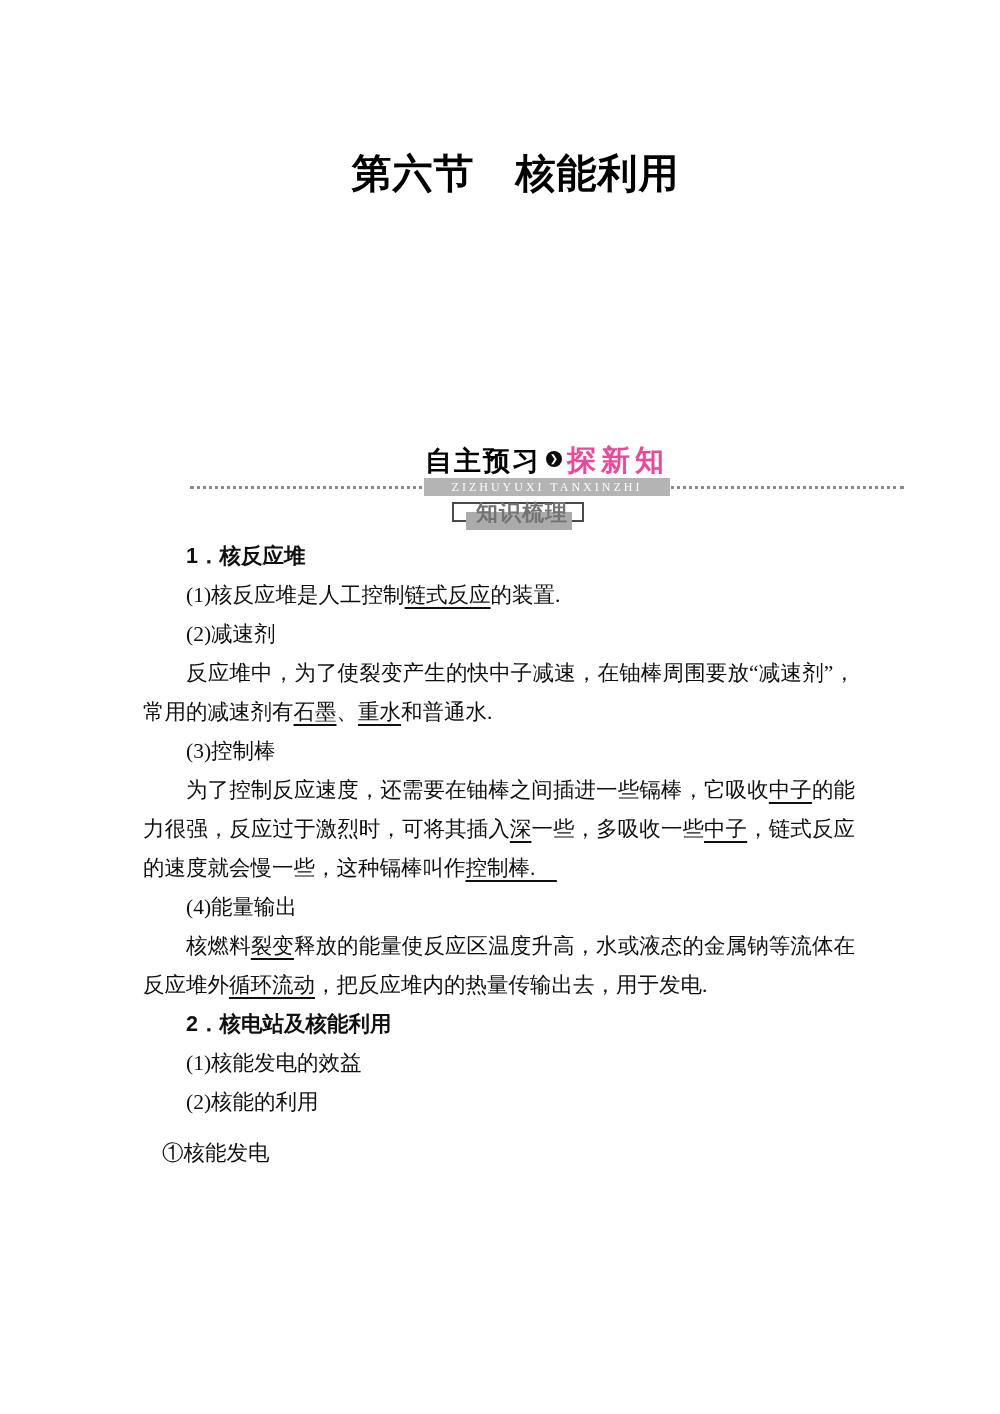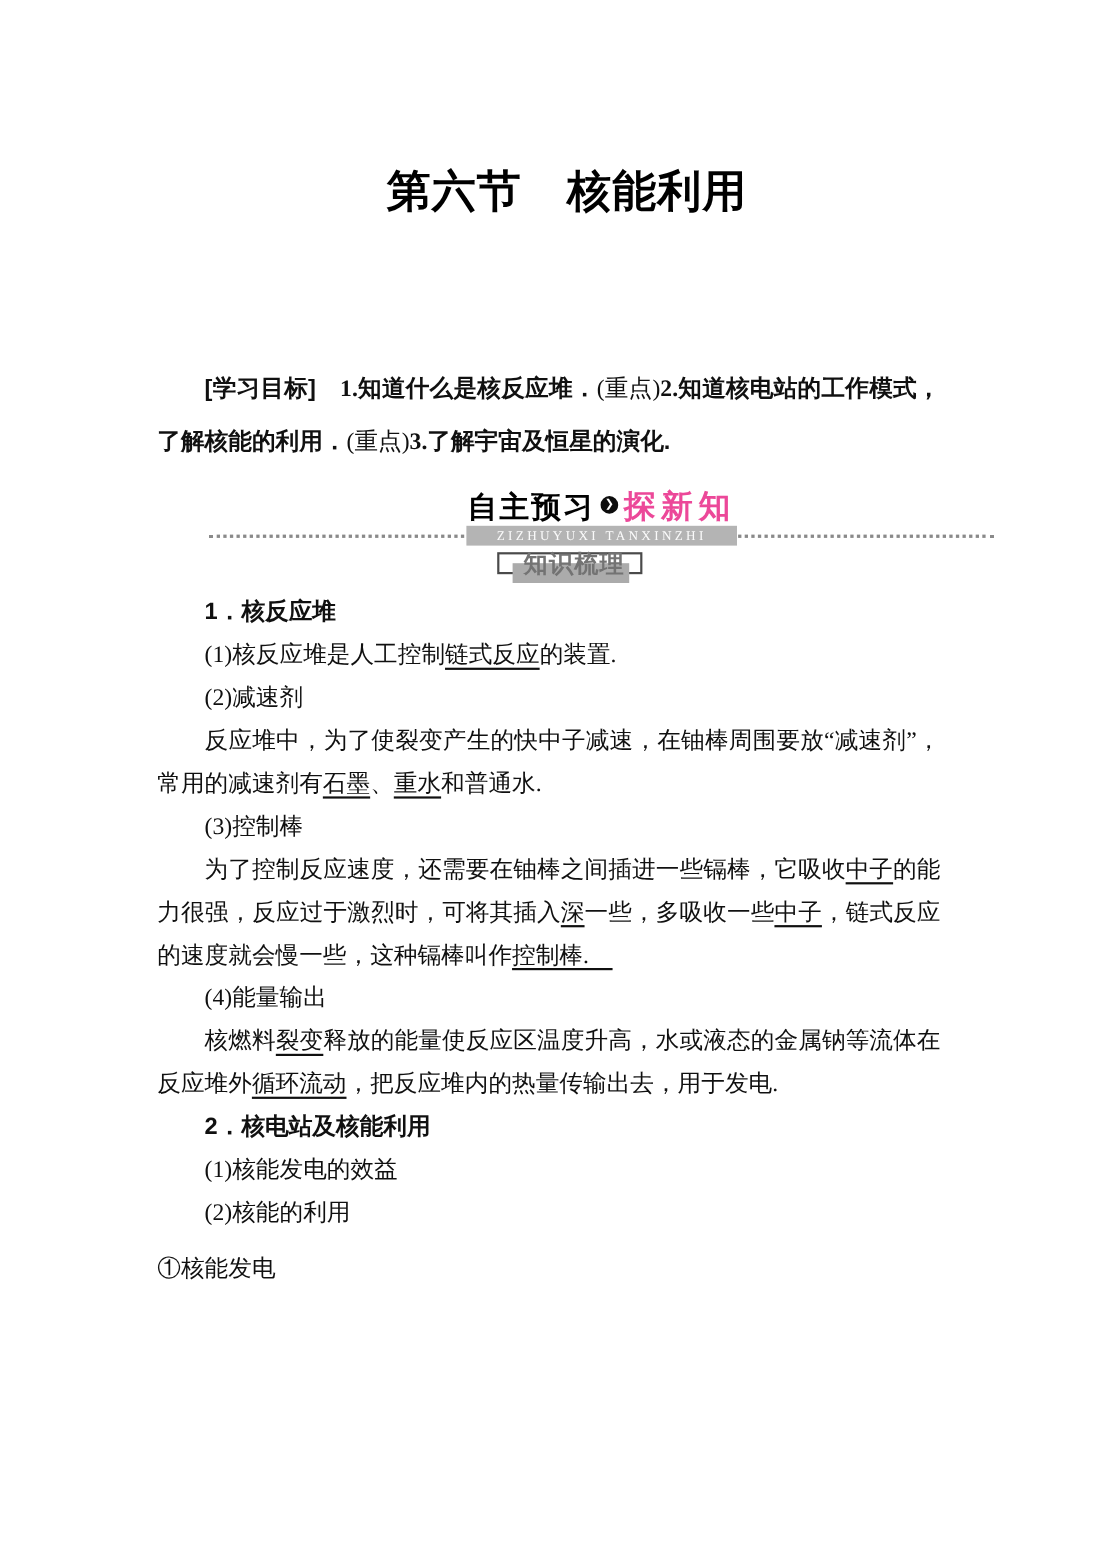--- a/index.html
+++ b/index.html
@@ -53,38 +53,37 @@
   .kgray  { position: absolute; top: 10px; left: 14px; width: 106px; height: 18px;
             background: #ababab; }
   .ktext  { position: absolute; top: -4px; left: 24px; font-family: Liberation Sans, sans-serif;
             font-weight: 700; font-size: 22px; letter-spacing: 1px; color: #737373; white-space: nowrap; }
 
   
   .content { position: absolute; top: 537px; left: 143px; width: 712px;
              font-size: 21.5px; line-height: 39px; }
   .content p { margin: 0; text-indent: 2em; text-align: justify; }
   .content p.no-indent { text-indent: 0; }
-  .content p.sp { margin-top: 12px; }
+  .content p.sp { margin-top: 12px; margin-left: 19px; }
 
   
   .bh { font-family: "Liberation Sans", sans-serif; font-weight: 700; }           
   .s  { font-family: "Liberation Serif", serif; }                                  
   .sb { font-family: "Liberation Serif", serif; font-weight: 700; }                
   .u, .nu { text-decoration: underline; text-underline-offset: 5px;
             text-decoration-thickness: 1.5px; }
   .nu { font-family: "Liberation Serif", serif; font-weight: 700; }                
 </style>
 </head>
 <body>
 
 <div class="page">
 
   <h1 class="title t1">第六节　核能利用</h1>
 
-  <p class="objectives"><span class="bh">[学习目标]</span><span class="bh">　</span><span class="sb">1.</span><span class="bh">知道什么是核反应堆．</span><span>(重点)</span><span class="sb">2.</span><span class="bh">知道核电站的工作模式，了解核能的利用．</span><span>(重点)</span><span class="sb">3.</span><span class="bh">了解宇宙及恒星的演化.</span></p>
 
   <div class="banner">
     <div class="banner-title">
       <span class="bt-left">自主预习</span><span class="bt-icon">❯</span><span class="bt-right">探新知</span>
     </div>
     <div class="dotline"></div>
     <div class="pinyin">ZIZHUYUXI TANXINZHI</div>
   </div>
 
   <div class="kwrap">

